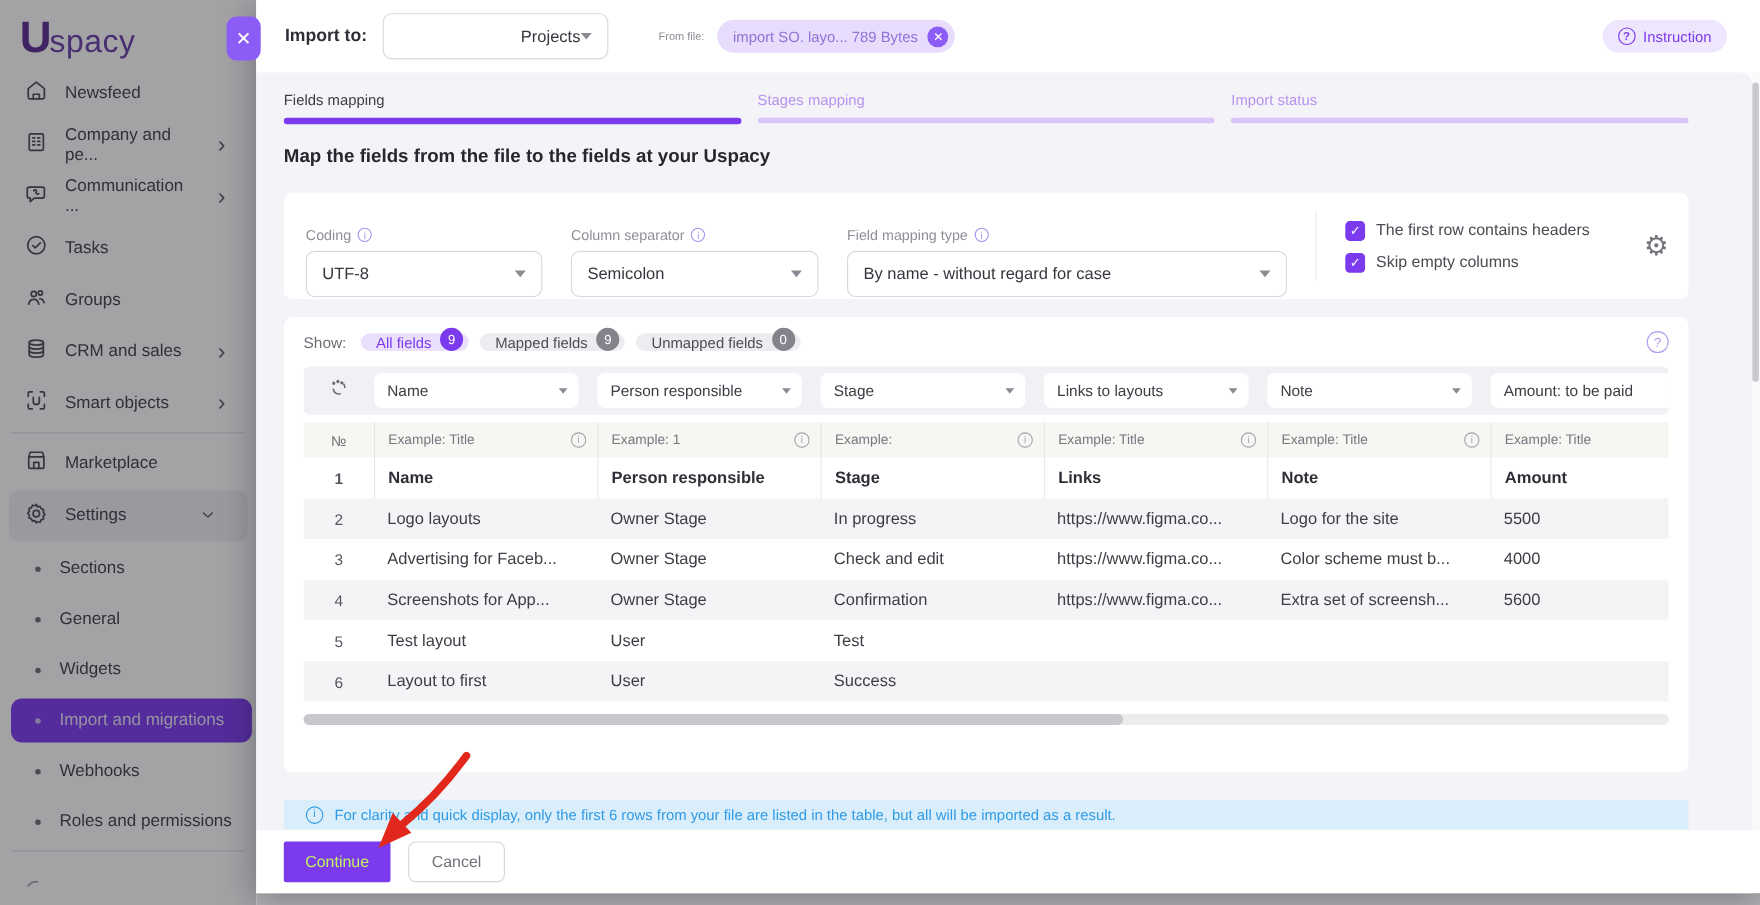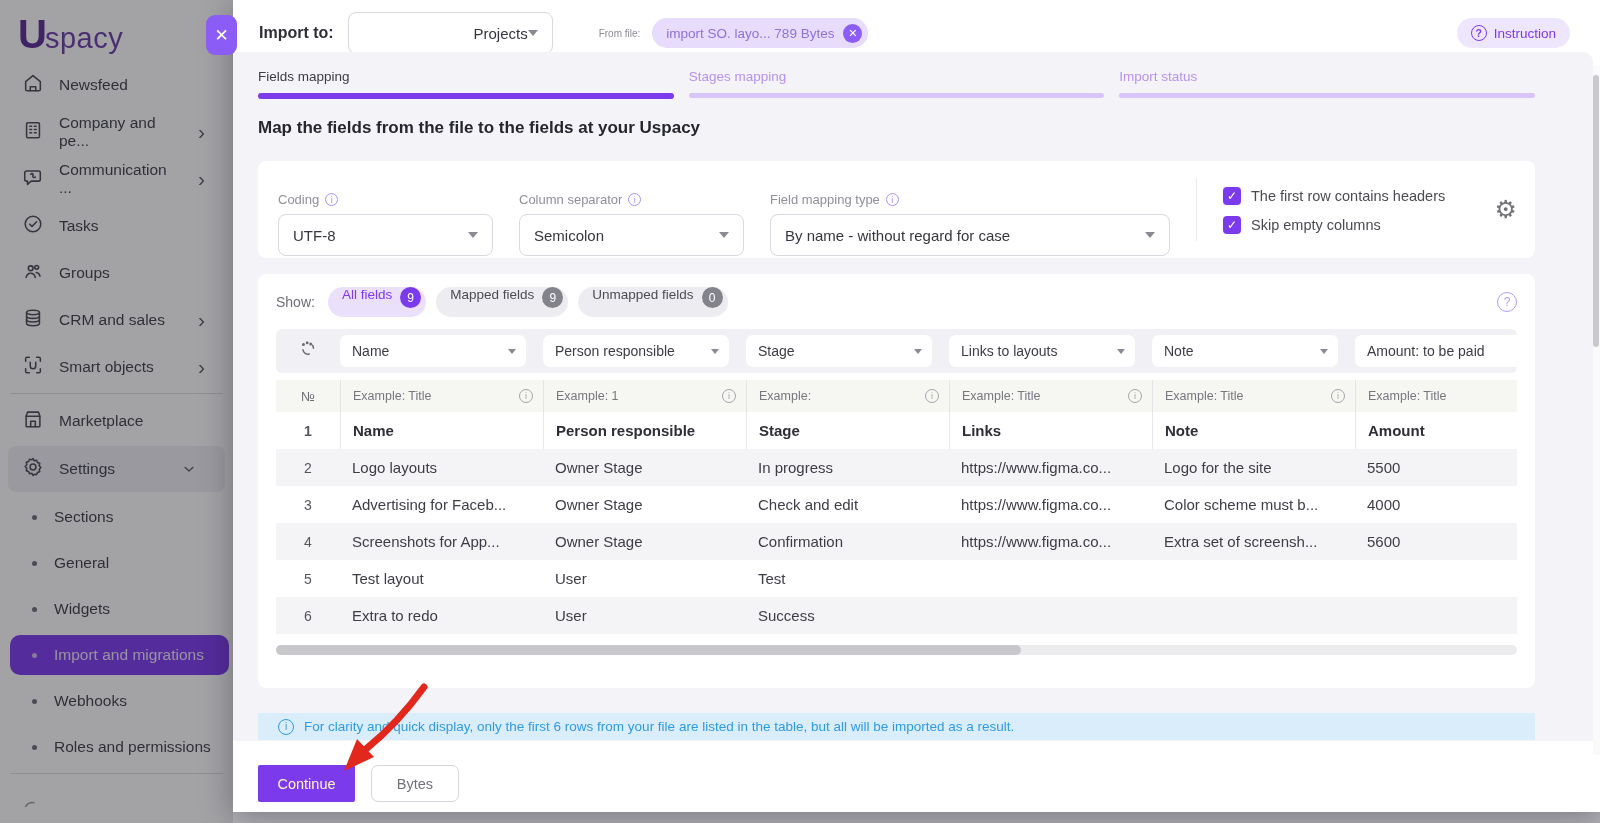--- a/index.html
+++ b/index.html
@@ -29,21 +29,21 @@
   .m-title{font-size:16px;font-weight:700;color:#2e2e37}
   .hdr-select{margin-left:14px;width:205px;height:42px;border:1px solid #d8d8df;border-radius:8px;display:flex;align-items:center;justify-content:flex-end;padding:0 14px;font-size:15px;color:#36363e;cursor:pointer}
   .caret{width:0;height:0;border-left:5px solid transparent;border-right:5px solid transparent;border-top:6px solid #8a8a93}
   .caret.sm{border-left-width:4px;border-right-width:4px;border-top-width:5px}
   .from-label{margin-left:46px;font-size:10px;color:#8c8c95}
   .file-chip{margin-left:12px;height:30px;background:#e7dcfb;border-radius:16px;display:flex;align-items:center;gap:9px;padding:0 6px 0 14px;font-size:13.5px;color:#9071d9}
   .chip-x{width:19px;height:19px;border-radius:50%;background:#8b5cf6;color:#fff;font-size:11px;display:flex;align-items:center;justify-content:center;cursor:pointer}
   .instr{margin-left:auto;height:30px;background:#eee6fd;border-radius:16px;display:flex;align-items:center;gap:7px;padding:0 14px;color:#7c3aed;font-size:13.5px;cursor:pointer}
   .qcirc{width:16px;height:16px;border:1.6px solid #7c3aed;border-radius:50%;font-size:10.5px;font-weight:700;display:flex;align-items:center;justify-content:center}
 
-  .m-body{position:absolute;top:52px;left:0;width:1360px;height:689px;background:#f3f3f8;border-radius:0 10px 0 0}
+  .m-body{position:absolute;top:66px;left:0;width:1360px;height:689px;background:#f3f3f8;border-radius:0 10px 0 0}
   .steps{position:absolute;top:17px;left:25px;width:1277px;display:flex;gap:15px}
   .step{flex:1}
   .step .lbl{font-size:13.5px;color:#b793ee;margin-bottom:9px}
   .step .bar{height:5px;border-radius:3px;background:#d9c4f8}
   .step.active .lbl{color:#3c3c45}
   .step.active .bar{height:6px;background:#7c3aed}
   .m-heading{position:absolute;top:66px;left:25px;font-size:17px;font-weight:700;color:#26262e}
 
   .card{position:absolute;left:25px;width:1277px;background:#fff;border-radius:8px}
   .card1{top:109px;height:97px;display:flex;padding:13px 18px 13px 20px;gap:26px}
@@ -52,21 +52,21 @@
   .sbox{height:42px;border:1px solid #d8d8df;border-radius:8px;display:flex;align-items:center;justify-content:space-between;padding:0 14px;font-size:15px;color:#36363e;background:#fff;cursor:pointer}
   .vline{width:1px;background:#e9e9ee;margin:4px 0}
   .checks{display:flex;flex-direction:column;gap:11px;padding-top:13px}
   .chk-row{display:flex;align-items:center;gap:10px;font-size:14.5px;color:#4a4a52;cursor:pointer}
   .chkbox{width:18px;height:18px;border-radius:4px;background:#7c3aed;color:#fff;font-size:12px;display:flex;align-items:center;justify-content:center;flex:none}
   .gear{margin-left:auto;align-self:center;font-size:25px;color:#73737b;font-family:"DejaVu Sans",sans-serif;cursor:pointer}
 
   .card2{top:222px;height:414px;padding:13px 18px}
   .show-row{display:flex;align-items:center;gap:10px}
   .show-lbl{font-size:14px;color:#6d6d76;margin-right:3px}
-  .fchip{height:30px;border-radius:15px;background:#ededf1;display:flex;align-items:flex-start;gap:8px;padding:0 5px 0 14px;font-size:13.5px;color:#4c4c55;cursor:pointer}
+  .fchip{height:16px;border-radius:15px;background:#ededf1;display:flex;align-items:flex-end;gap:8px;padding:0 5px 0 14px;font-size:13.5px;color:#4c4c55;cursor:pointer}
   .fchip .cnt{min-width:21px;height:21px;border-radius:11px;background:#83838c;color:#fff;font-size:12px;display:flex;align-items:center;justify-content:center;padding:0 4px}
   .fchip.active{background:#ebe0fc;color:#7c3aed}
   .fchip.active .cnt{background:#7c3aed}
   .show-q{margin-left:auto;width:20px;height:20px;border:1.6px solid #b49bee;color:#b49bee;border-radius:50%;font-size:12px;display:flex;align-items:center;justify-content:center;cursor:pointer}
 
   .twrap{margin-top:12px;width:1241px;overflow:hidden}
   .tgrid{display:grid;grid-template-columns:64px repeat(6,203px);align-items:center}
   .selrow{background:#f1f1f5;border-radius:6px;height:44px}
   .linkicon{justify-self:center;stroke:#6d6d76;fill:#6d6d76}
   .fsel{width:186px;height:32px;background:#fff;border-radius:7px;display:flex;align-items:center;justify-content:space-between;padding:0 10px 0 12px;font-size:14px;color:#3c3c45;cursor:pointer}
@@ -80,21 +80,21 @@
   .drow.hdr{font-weight:700;color:#2e2e37}
   .drow.hdr .cell{border-left:1px solid #e8e8ec;height:100%;display:flex;align-items:center}
   .drow.alt{background:#f4f4f7}
   .hscroll{margin-top:11px;height:10px;border-radius:5px;background:#ececef;position:relative;width:1241px}
   .hscroll .thumb{position:absolute;left:0;top:0;height:10px;width:60%;border-radius:5px;background:#c7c7cc;cursor:grab}
 
   .banner{position:absolute;top:661px;left:25px;width:1277px;height:27px;background:#d9edfb;display:flex;align-items:center;gap:10px;padding-left:20px;font-size:13.5px;color:#2f9be5}
   .binfo{width:16px;height:16px;border:1.5px solid #2f9be5;border-radius:50%;display:flex;align-items:center;justify-content:center;font-size:10px;flex:none}
 
   .m-footer{position:absolute;left:0;right:7px;top:755px;height:57px;background:#fff;display:flex;align-items:center;gap:16px;padding-left:25px}
-  .btn-continue{width:97px;height:37px;background:#7c3aed;border:none;border-radius:2px;color:#fef9c3;font-size:14.5px;display:flex;align-items:center;justify-content:center;cursor:pointer;font-family:inherit}
+  .btn-continue{width:97px;height:37px;background:#7c3aed;border:none;border-radius:2px;color:#bef264;font-size:14.5px;display:flex;align-items:center;justify-content:center;cursor:pointer;font-family:inherit}
   .btn-cancel{width:88px;height:37px;background:#fff;border:1px solid #d5d5db;border-radius:7px;color:#71717a;font-size:14.5px;display:flex;align-items:center;justify-content:center;cursor:pointer;font-family:inherit}
 
   .vscroll{position:absolute;right:0;top:66px;width:7px;height:689px;background:#fafafb}
   .vthumb{position:absolute;top:9px;left:0;width:6px;height:272px;background:#c8c8cd;border-radius:3px;cursor:grab}
 
   .arrow-svg{position:absolute;left:0;top:0;z-index:60;pointer-events:none}
 </style>
 </head>
 <body>
 
@@ -440,21 +440,21 @@
           <div class="num">5</div>
           <div class="cell">Test layout</div>
           <div class="cell">User</div>
           <div class="cell">Test</div>
           <div class="cell"></div>
           <div class="cell"></div>
           <div class="cell"></div>
         </div>
         <div class="tgrid drow alt">
           <div class="num">6</div>
-          <div class="cell">Extra to redo</div>
+          <div class="cell">Layout to first</div>
           <div class="cell">User</div>
           <div class="cell">Success</div>
           <div class="cell"></div>
           <div class="cell"></div>
           <div class="cell"></div>
         </div>
       </div>
 
       <div class="hscroll">
         <div class="thumb"></div>
@@ -462,21 +462,21 @@
     </div>
 
     <div class="banner">
       <span class="binfo">i</span>
       <span>For clarity and quick display, only the first 6 rows from your file are listed in the table, but all will be imported as a result.</span>
     </div>
   </div>
 
   <div class="m-footer">
     <button class="btn-continue">Continue</button>
-    <button class="btn-cancel">Bytes</button>
+    <button class="btn-cancel">Cancel</button>
   </div>
 
   <div class="vscroll">
     <div class="vthumb"></div>
   </div>
 </div>
 
 <svg class="arrow-svg" width="1600" height="823" viewBox="0 0 1600 823">
   <path d="M424 687 Q398 723 366 749" stroke="#e2281c" stroke-width="7" fill="none" stroke-linecap="round"></path>
   <polygon points="344,771 374,757 357,739" fill="#e2281c"></polygon>

